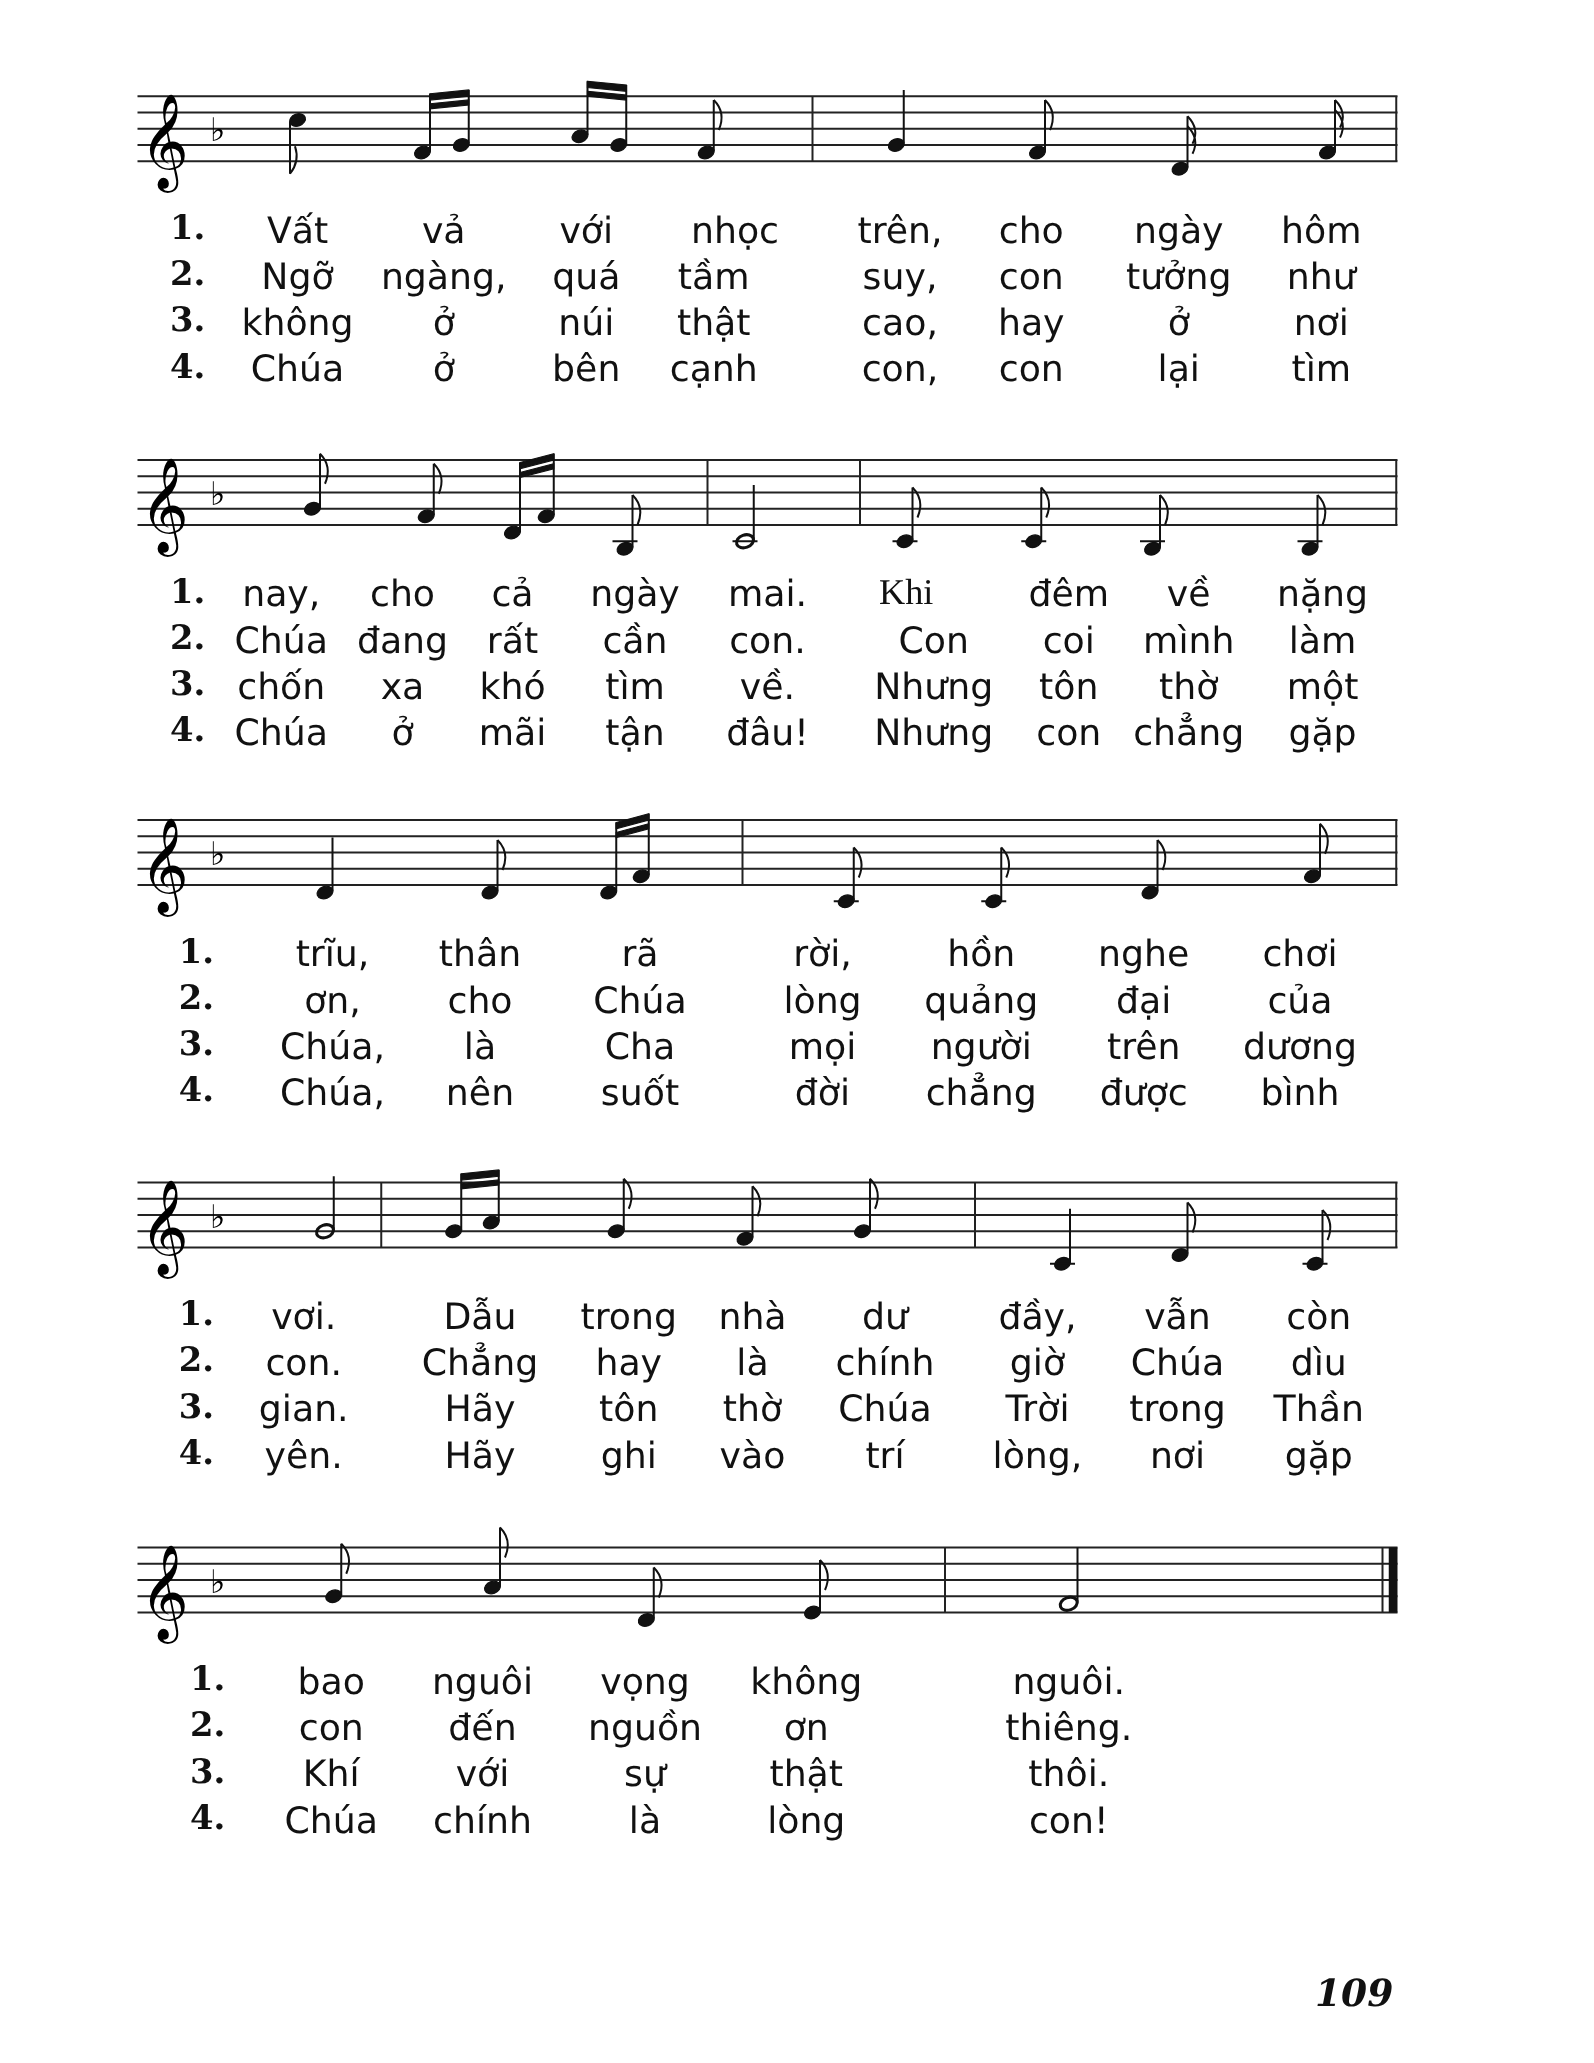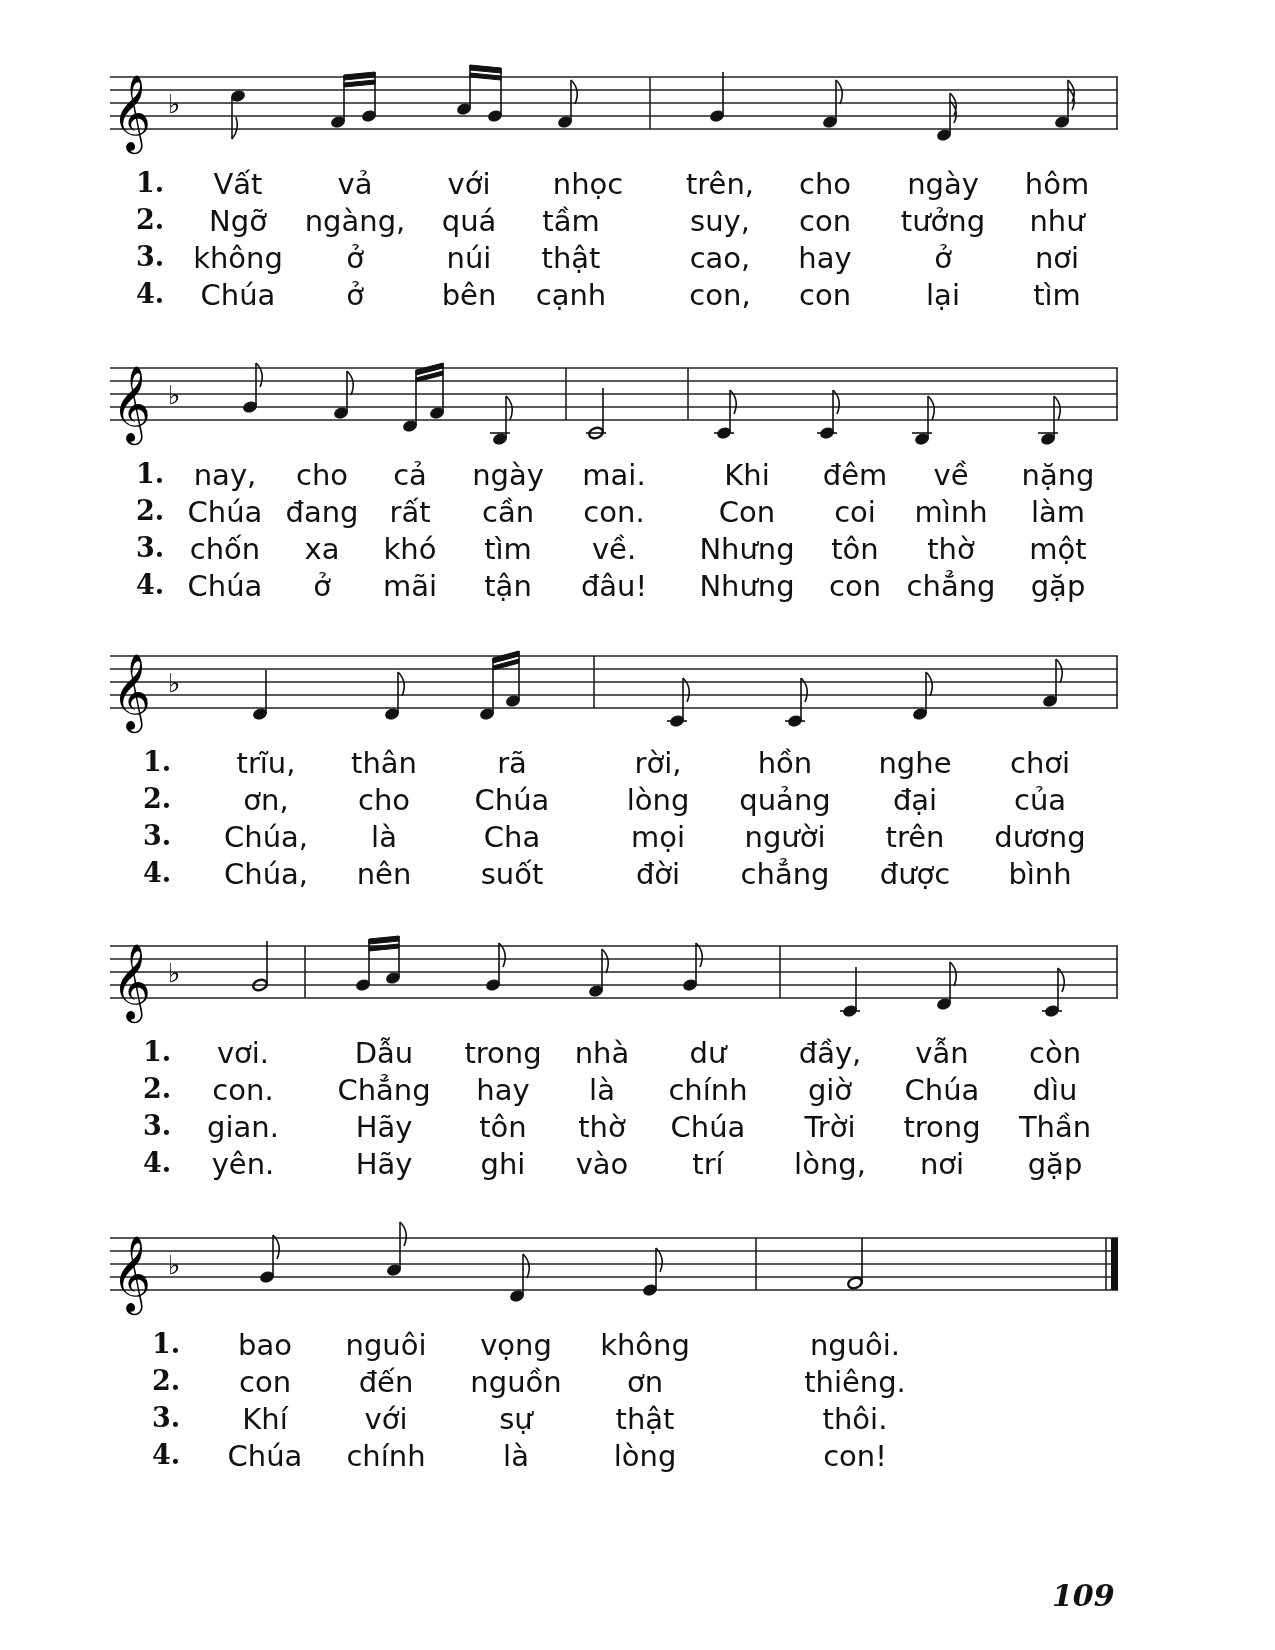--- a/index.html
+++ b/index.html
@@ -174,21 +174,21 @@
     </g>
   </svg>
   <div class="lyrics" style="top:112px;">
     <div class="lyric-row" style="top:0px;">
       <span class="verse-num" style="left:136px;">1.</span>
       <span class="syl" style="left:225px;">nay,</span>
       <span class="syl" style="left:322px;">cho</span>
       <span class="syl" style="left:410px;">cả</span>
       <span class="syl" style="left:508px;">ngày</span>
       <span class="syl" style="left:614px;">mai.</span>
-      <span class="syl" style="left:747px;">Khi</span>
+      <span class="syl" style="left:725px;font-family:Liberation Serif, serif;">Khi</span>
       <span class="syl" style="left:855px;">đêm</span>
       <span class="syl" style="left:951px;">về</span>
       <span class="syl" style="left:1058px;">nặng</span>
     </div>
     <div class="lyric-row" style="top:37px;">
       <span class="verse-num" style="left:136px;">2.</span>
       <span class="syl" style="left:225px;">Chúa</span>
       <span class="syl" style="left:322px;">đang</span>
       <span class="syl" style="left:410px;">rất</span>
       <span class="syl" style="left:508px;">cần</span>

